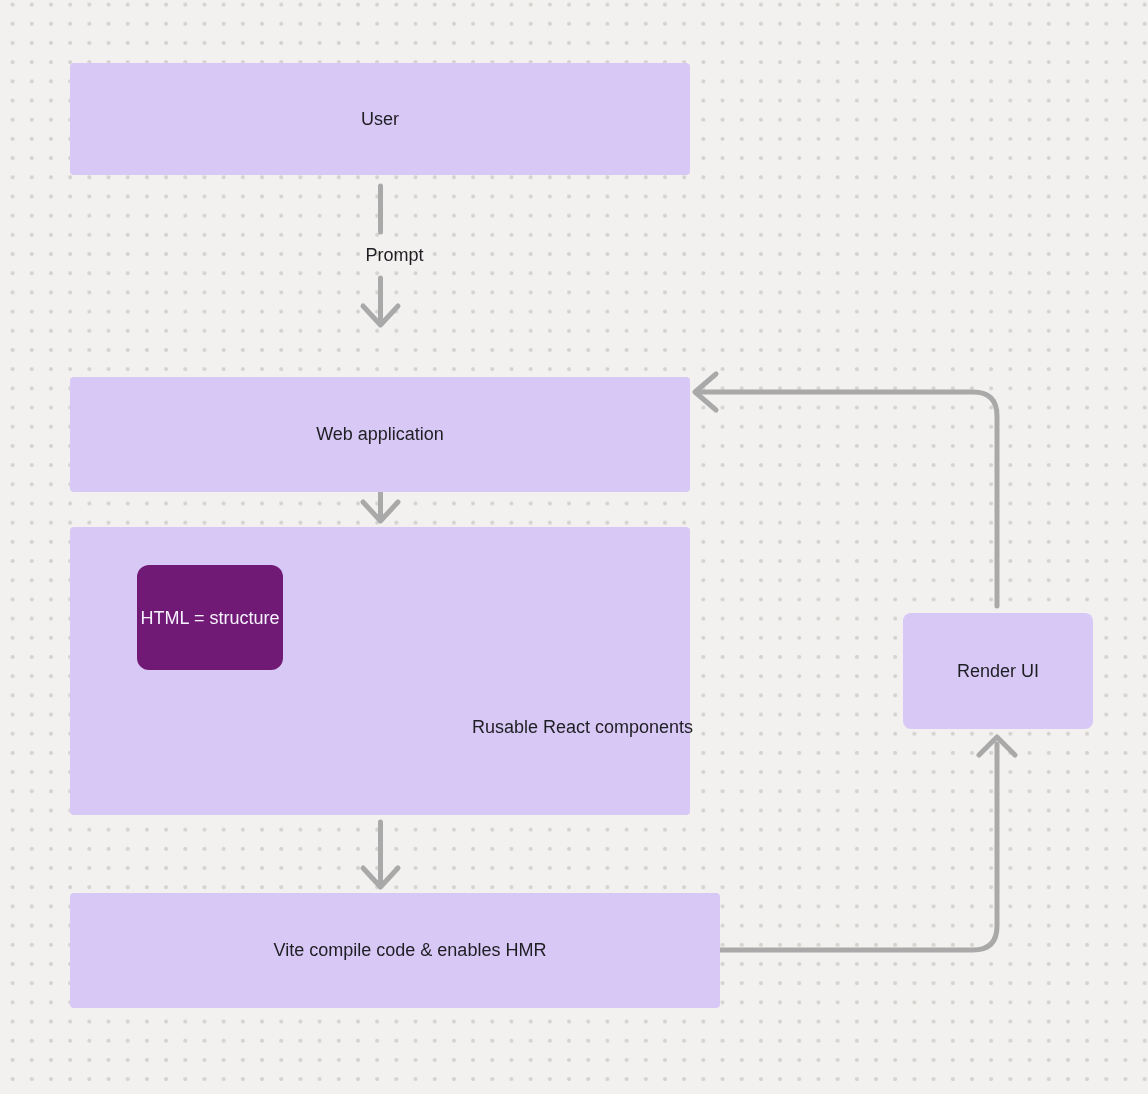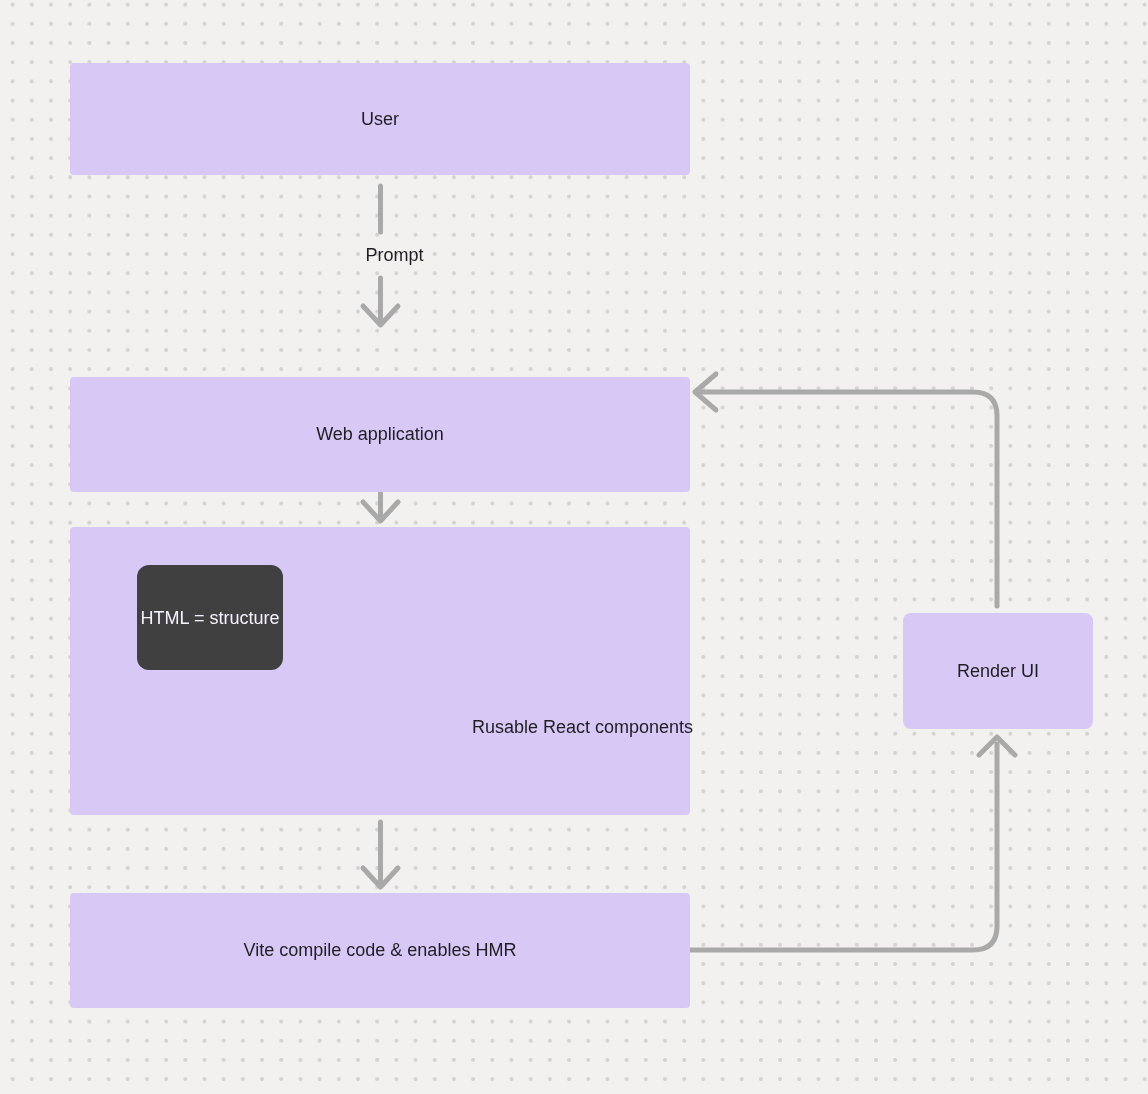--- a/index.html
+++ b/index.html
@@ -25,34 +25,34 @@
     align-items: center;
     justify-content: center;
     color: #1e1e23;
     font-size: 18px;
     text-align: center;
   }
   .node-user      { left: 70px;  top: 63px;  width: 620px; height: 112px; }
   .node-webapp    { left: 70px;  top: 333px; width: 620px; height: 115px; margin-top: 44px; }
   .node-container { left: 70px;  top: 527px; width: 620px; height: 288px;
                     display: block; }
-  .node-vite      { left: 70px;  top: 893px; width: 620px; height: 115px; }
+  .node-vite      { left: 70px;  top: 893px; width: 620px; height: 115px; padding-left: 30px; }
   .node-render    { left: 903px; top: 613px; width: 190px; height: 116px;
                     border-radius: 8px; }
   .inner-row {
     position: absolute;
     left: 67px;
     top: 38px;
     display: flex;
     gap: 24px;
   }
   .inner-box {
     width: 146px;
     height: 105px;
-    background: #404040;
+    background: #701a75;
     border-radius: 12px;
     display: flex;
     align-items: center;
     justify-content: center;
     text-align: center;
     color: #f7f2ff;
     font-size: 18px;
     line-height: 28px;
     padding: 0 0;
     box-sizing: border-box;

